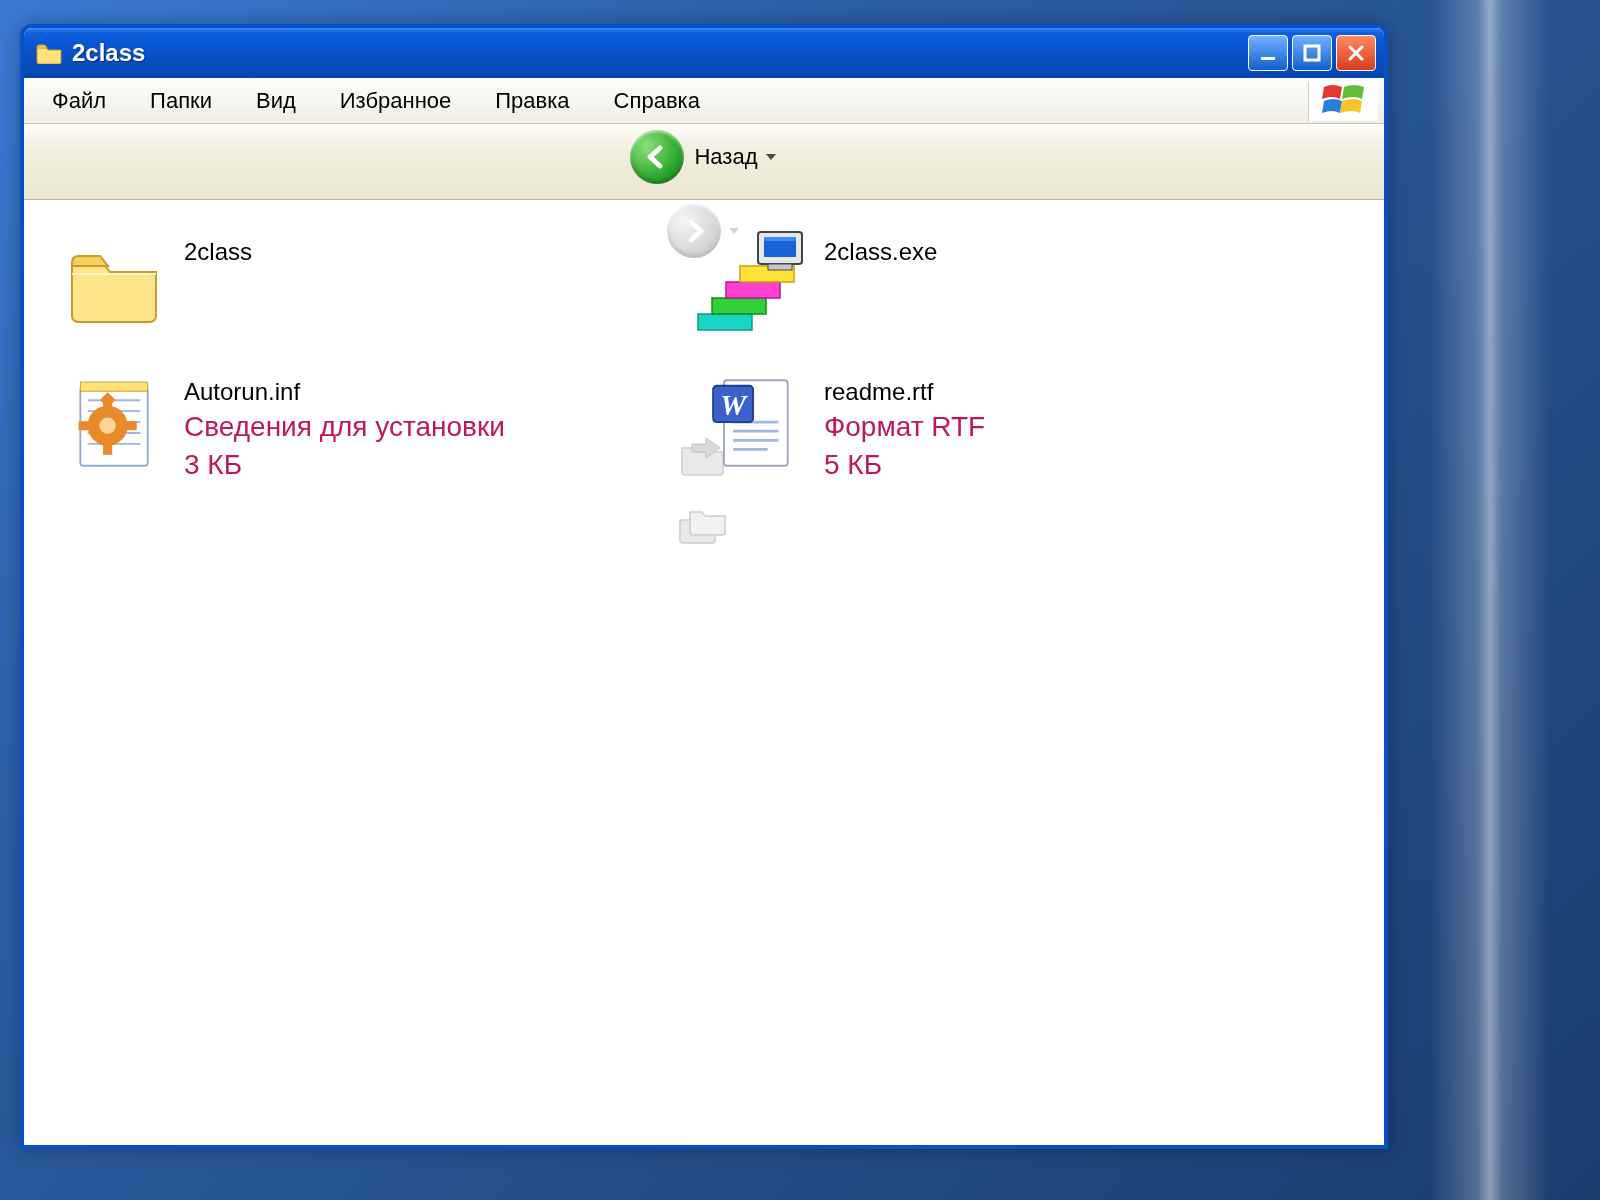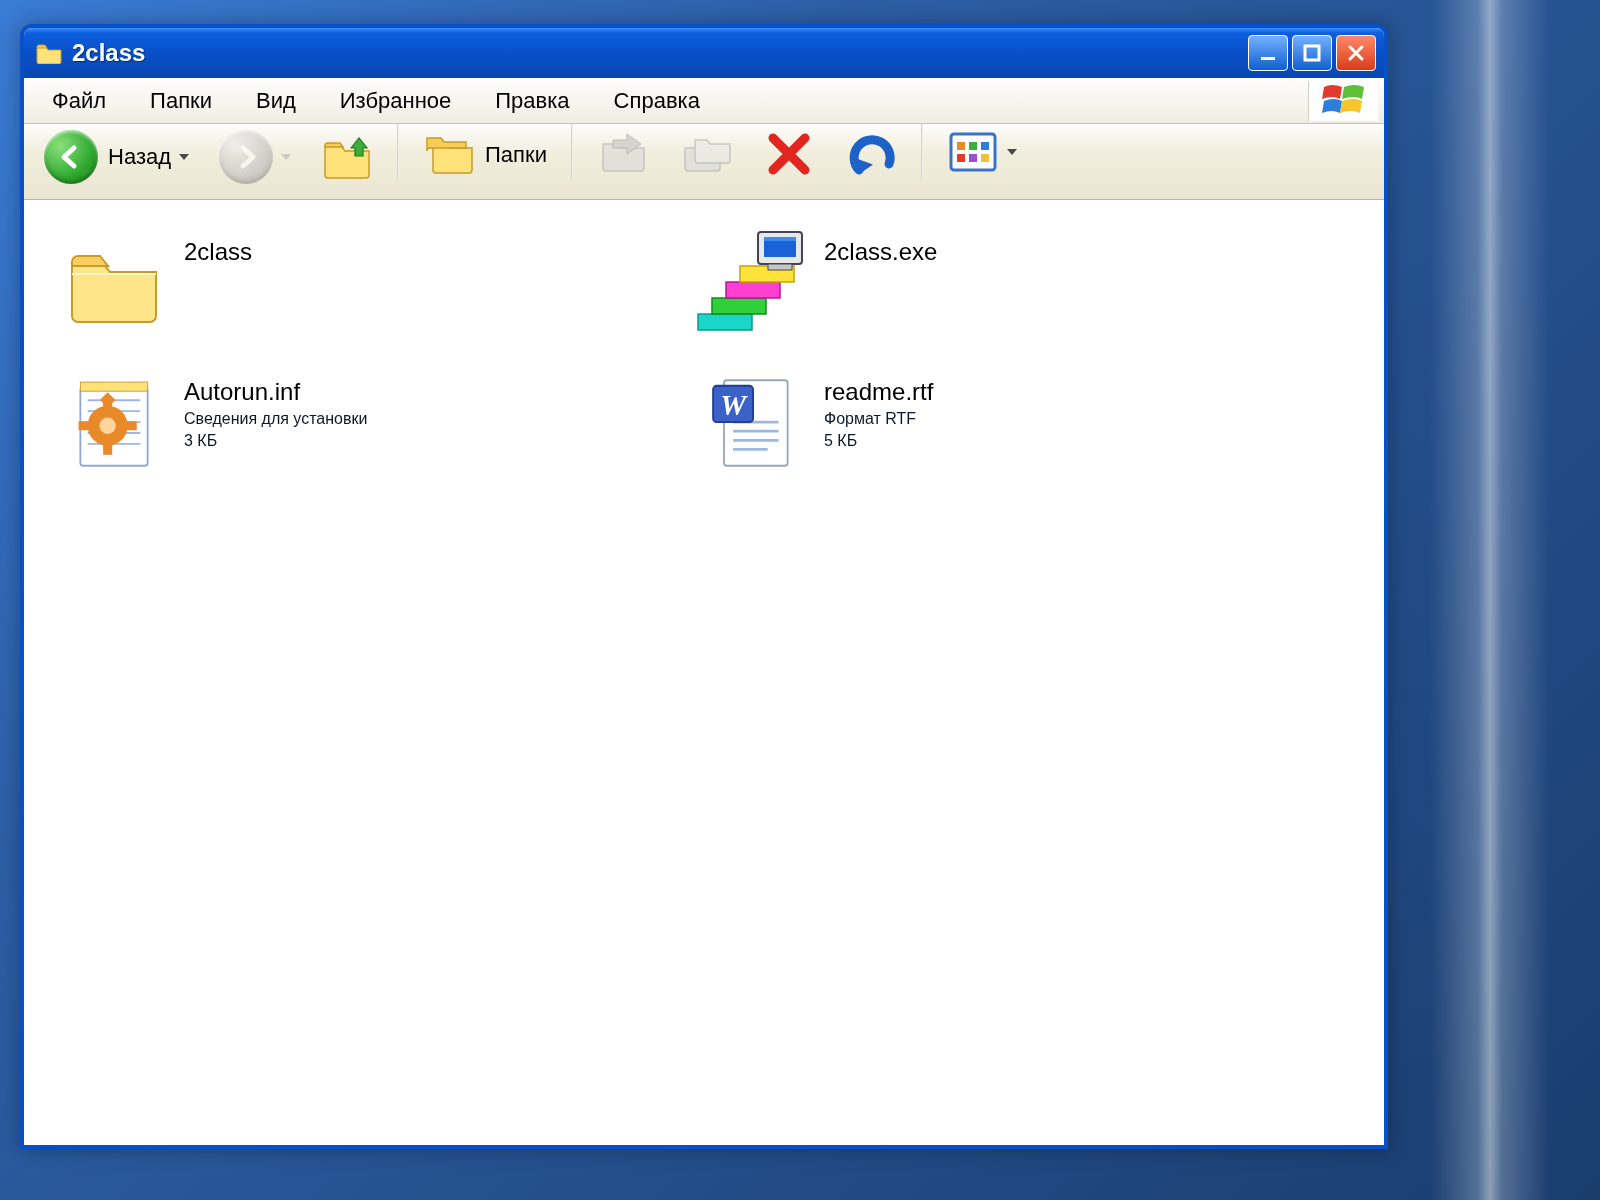--- a/index.html
+++ b/index.html
@@ -76,23 +76,24 @@
     width: 70px; height: 40px;
     background: #fff;
     border-left: 1px solid #d4d0c0;
     display: flex; align-items: center; justify-content: center;
   }
   .toolbar {
     height: 76px;
     background: linear-gradient(to bottom, #fdfdfb, #f1eedd 40%, #eae6d2 100%);
     border-bottom: 1px solid #b8b5a3;
     display: flex;
-    align-items: flex-start;
+    align-items: center;
     padding: 0 10px;
     gap: 8px;
+    flex-direction: column;
   }
   .tb-btn {
     display: flex; align-items: center;
     padding: 6px 10px;
     border-radius: 4px;
     cursor: pointer;
     font-size: 22px;
     color: #000;
   }
   .tb-btn.disabled { opacity: 0.55; cursor: default; }
@@ -120,21 +121,21 @@
     width: 120px; height: 110px;
     display: flex; align-items: center; justify-content: center;
     flex-shrink: 0;
   }
   .file-labels {
     padding-top: 8px;
     padding-left: 10px;
     line-height: 1.35;
   }
   .file-name { font-size: 24px; color: #000; }
-  .file-meta { font-size: 16px; color: #0f172a; }
+  .file-meta { font-size: 28px; color: #be185d; }
   
   .nav-circle {
     width: 54px; height: 54px; border-radius: 50%;
     display:flex;align-items:center;justify-content:center;
     box-shadow: inset 0 2px 3px rgba(255,255,255,0.6), inset 0 -3px 4px rgba(0,0,0,0.25);
   }
   .nav-circle.green { background: radial-gradient(circle at 30% 30%, #8be07c, #2fa82f 60%, #1c7a1c); }
   .nav-circle.gray  { background: radial-gradient(circle at 30% 30%, #ececec, #b7b7b7 60%, #8c8c8c); }
 </style>
 </head>

